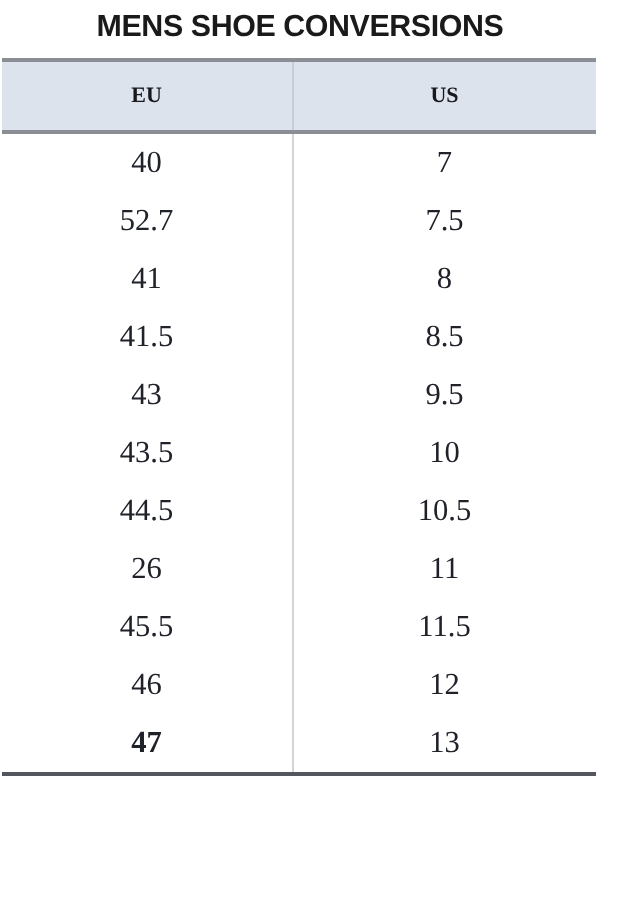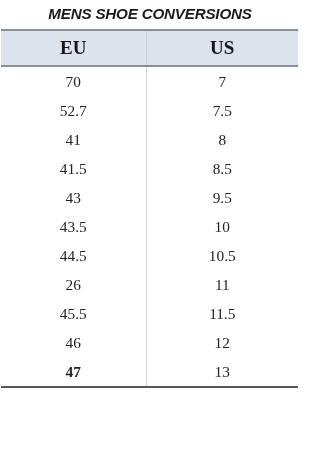--- a/index.html
+++ b/index.html
@@ -29,21 +29,20 @@
     left: 0;
     width: 300px;
     text-align: center;
     font-family: "Liberation Sans", "DejaVu Sans", sans-serif;
     font-weight: bold;
     font-size: 15.2px;
     letter-spacing: -0.2px;
     color: #1a1a1a;
     line-height: 24px;
     white-space: nowrap;
-    font-style: italic;
   }
 
   
   .table {
     position: absolute;
     top: 29px;
     left: 1px;
     width: 297px;
     border-collapse: collapse;
     table-layout: fixed;
@@ -53,21 +52,21 @@
   .table col.col-us { width: 152px; }
 
   thead th {
     background: #dce3ec;
     border-top: 2px solid #8b8e94;
     border-bottom: 2px solid #8b8e94;
     height: 34px;
     padding: 0;
     font-family: "Liberation Serif", "DejaVu Serif", serif;
     font-weight: bold;
-    font-size: 19px;
+    font-size: 11px;
     color: #17171c;
     text-align: center;
     vertical-align: middle;
     margin-top: 48px;
   }
 
   thead th.th-eu {
     border-right: 1px solid #c9ccd2;
   }
 
@@ -109,21 +108,21 @@
       <col class="col-us">
     </colgroup>
     <thead>
       <tr>
         <th class="th-eu">EU</th>
         <th class="th-us">US</th>
       </tr>
     </thead>
     <tbody id="table-body">
         <tr>
-          <td class="td-eu">70</td>
+          <td class="td-eu">40</td>
           <td class="td-us">7</td>
         </tr>
         <tr>
           <td class="td-eu">52.7</td>
           <td class="td-us">7.5</td>
         </tr>
         <tr>
           <td class="td-eu">41</td>
           <td class="td-us">8</td>
         </tr>

